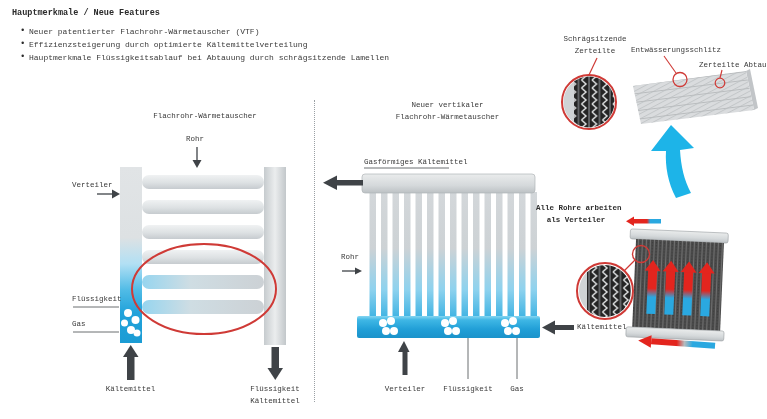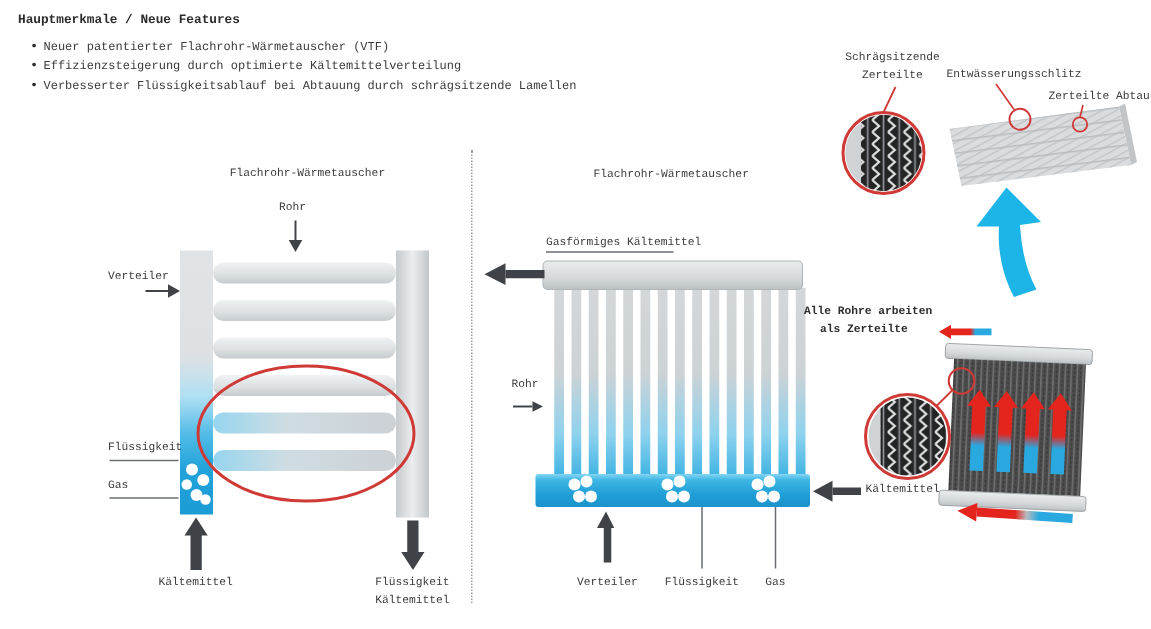--- a/index.html
+++ b/index.html
@@ -251,38 +251,39 @@
         <rect x="587" y="264" width="47" height="54" fill="url(#zz)"></rect>
       </g>
     </g>
   </svg>
 
   <div class="divider"></div>
 
   <div class="hdr">Hauptmerkmale / Neue Features</div>
   <div class="bullet" style="top:40px">Effizienzsteigerung durch optimierte Kältemittelverteilung</div>
   <div class="bullet" style="top:27px">Neuer patentierter Flachrohr-Wärmetauscher (VTF)</div>
-  <div class="bullet" style="top:53px">Verbesserter Flüssigkeitsablauf bei Abtauung durch schrägsitzende Lamellen</div>
+  <div class="bullet" style="top:53px">Hauptmerkmale Flüssigkeitsablauf bei Abtauung durch schrägsitzende Lamellen</div>
 
   <div class="lbl c" style="left:115px;top:112px;width:180px">Flachrohr-Wärmetauscher</div>
   <div class="lbl" style="left:186px;top:135px">Rohr</div>
   <div class="lbl" style="left:72px;top:181px">Verteiler</div>
   <div class="lbl" style="left:72px;top:295px">Flüssigkeit</div>
   <div class="lbl" style="left:72px;top:320px">Gas</div>
   <div class="lbl c" style="left:103px;top:385px;width:55px">Kältemittel</div>
   <div class="lbl c" style="left:243px;top:385px;width:64px">Flüssigkeit</div>
   <div class="lbl c" style="left:243px;top:397px;width:64px">Kältemittel</div>
 
+  <div class="lbl c" style="left:365px;top:101px;width:165px">Neuer vertikaler</div>
   <div class="lbl c" style="left:365px;top:113px;width:165px">Flachrohr-Wärmetauscher</div>
   <div class="lbl" style="left:364px;top:158px">Gasförmiges Kältemittel</div>
   <div class="lbl" style="left:341px;top:253px">Rohr</div>
   <div class="lbl" style="left:577px;top:323px">Kältemittel</div>
   <div class="lbl c" style="left:378px;top:385px;width:54px">Verteiler</div>
   <div class="lbl c" style="left:441px;top:385px;width:54px">Flüssigkeit</div>
   <div class="lbl c" style="left:503px;top:385px;width:28px">Gas</div>
 
   <div class="lbl c" style="left:563px;top:35px;width:64px">Schrägsitzende</div>
   <div class="lbl c" style="left:563px;top:47px;width:64px">Zerteilte</div>
   <div class="lbl" style="left:631px;top:46px">Entwässerungsschlitz</div>
   <div class="lbl" style="left:699px;top:61px">Zerteilte Abtauung</div>
   <div class="lbl c b" style="left:536px;top:204px;width:80px">Alle Rohre arbeiten</div>
-  <div class="lbl c b" style="left:536px;top:216px;width:80px">als Zerteilte</div>
+  <div class="lbl c b" style="left:536px;top:216px;width:80px">als Verteiler</div>
 </div>
 
 </body></html>

